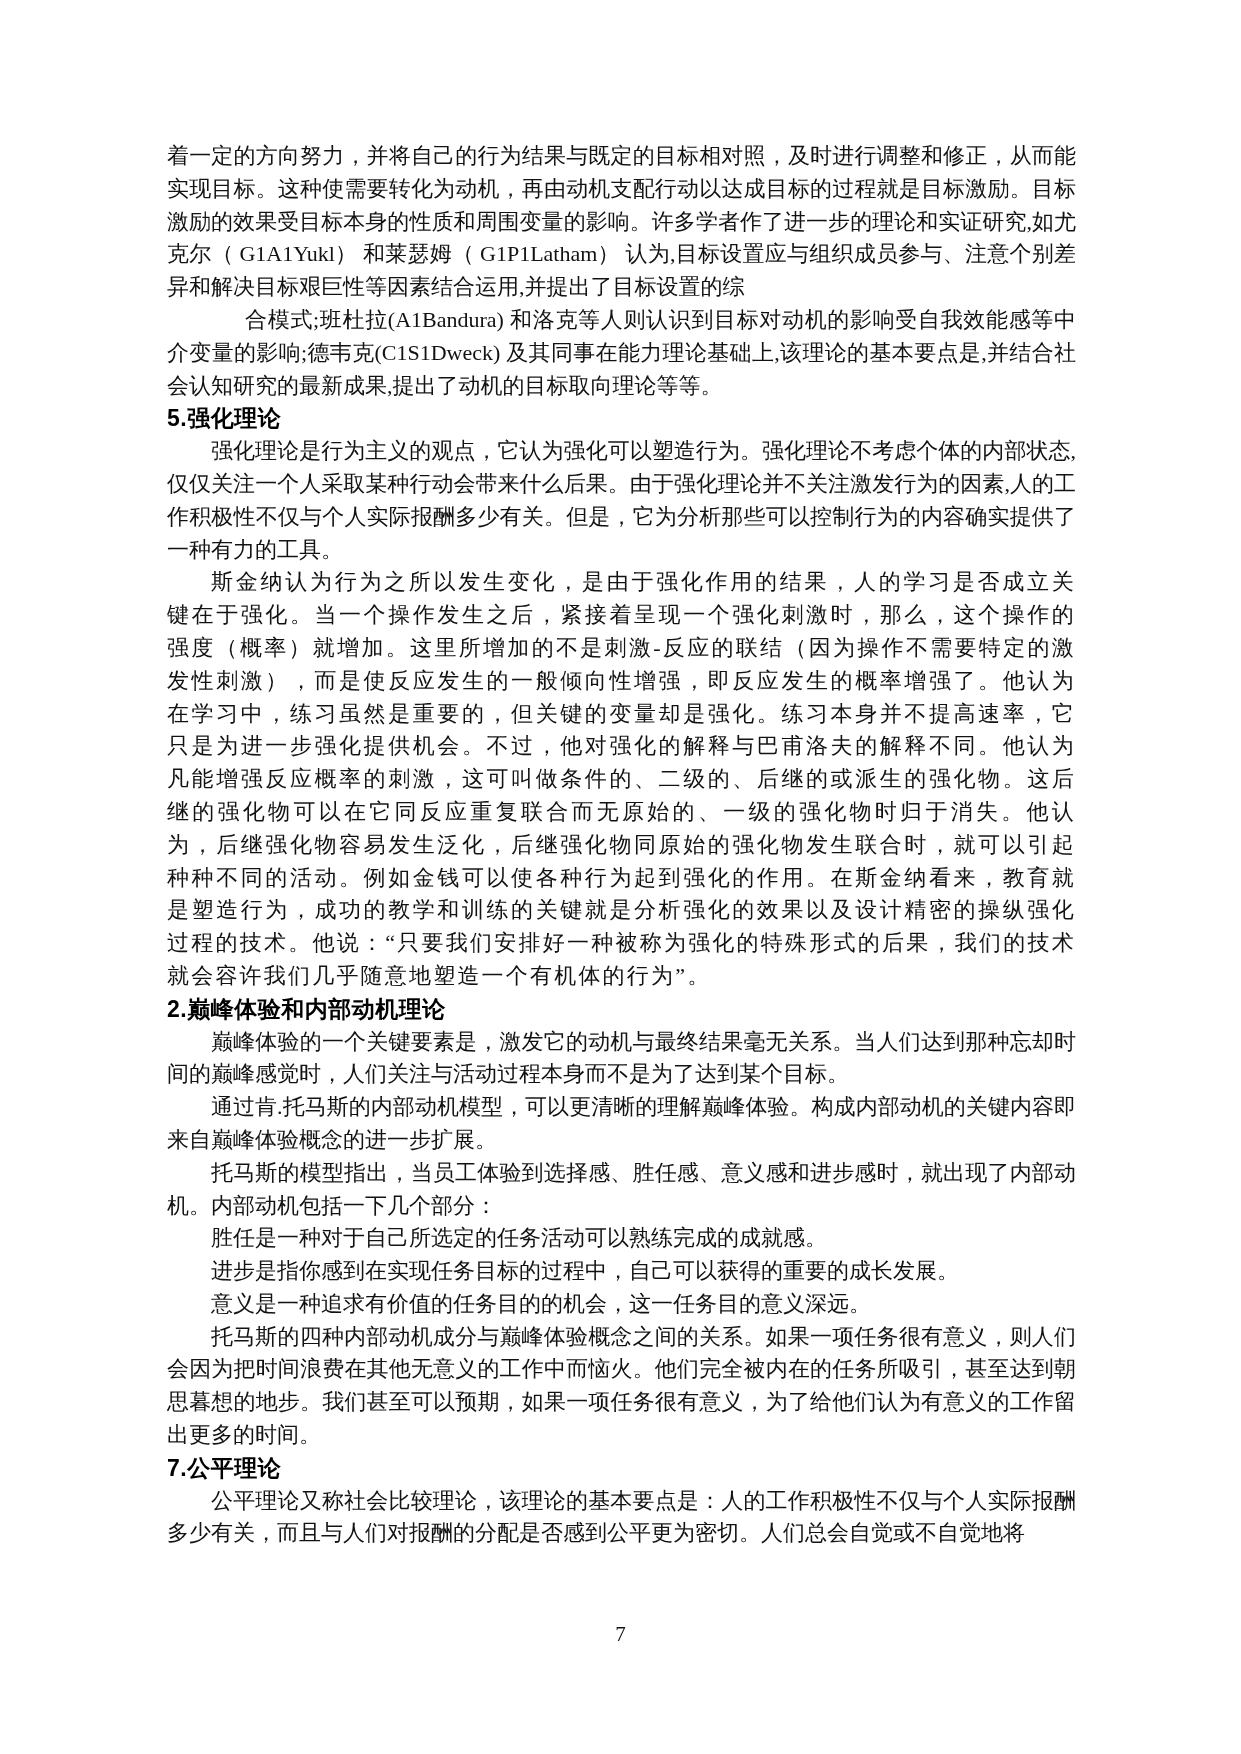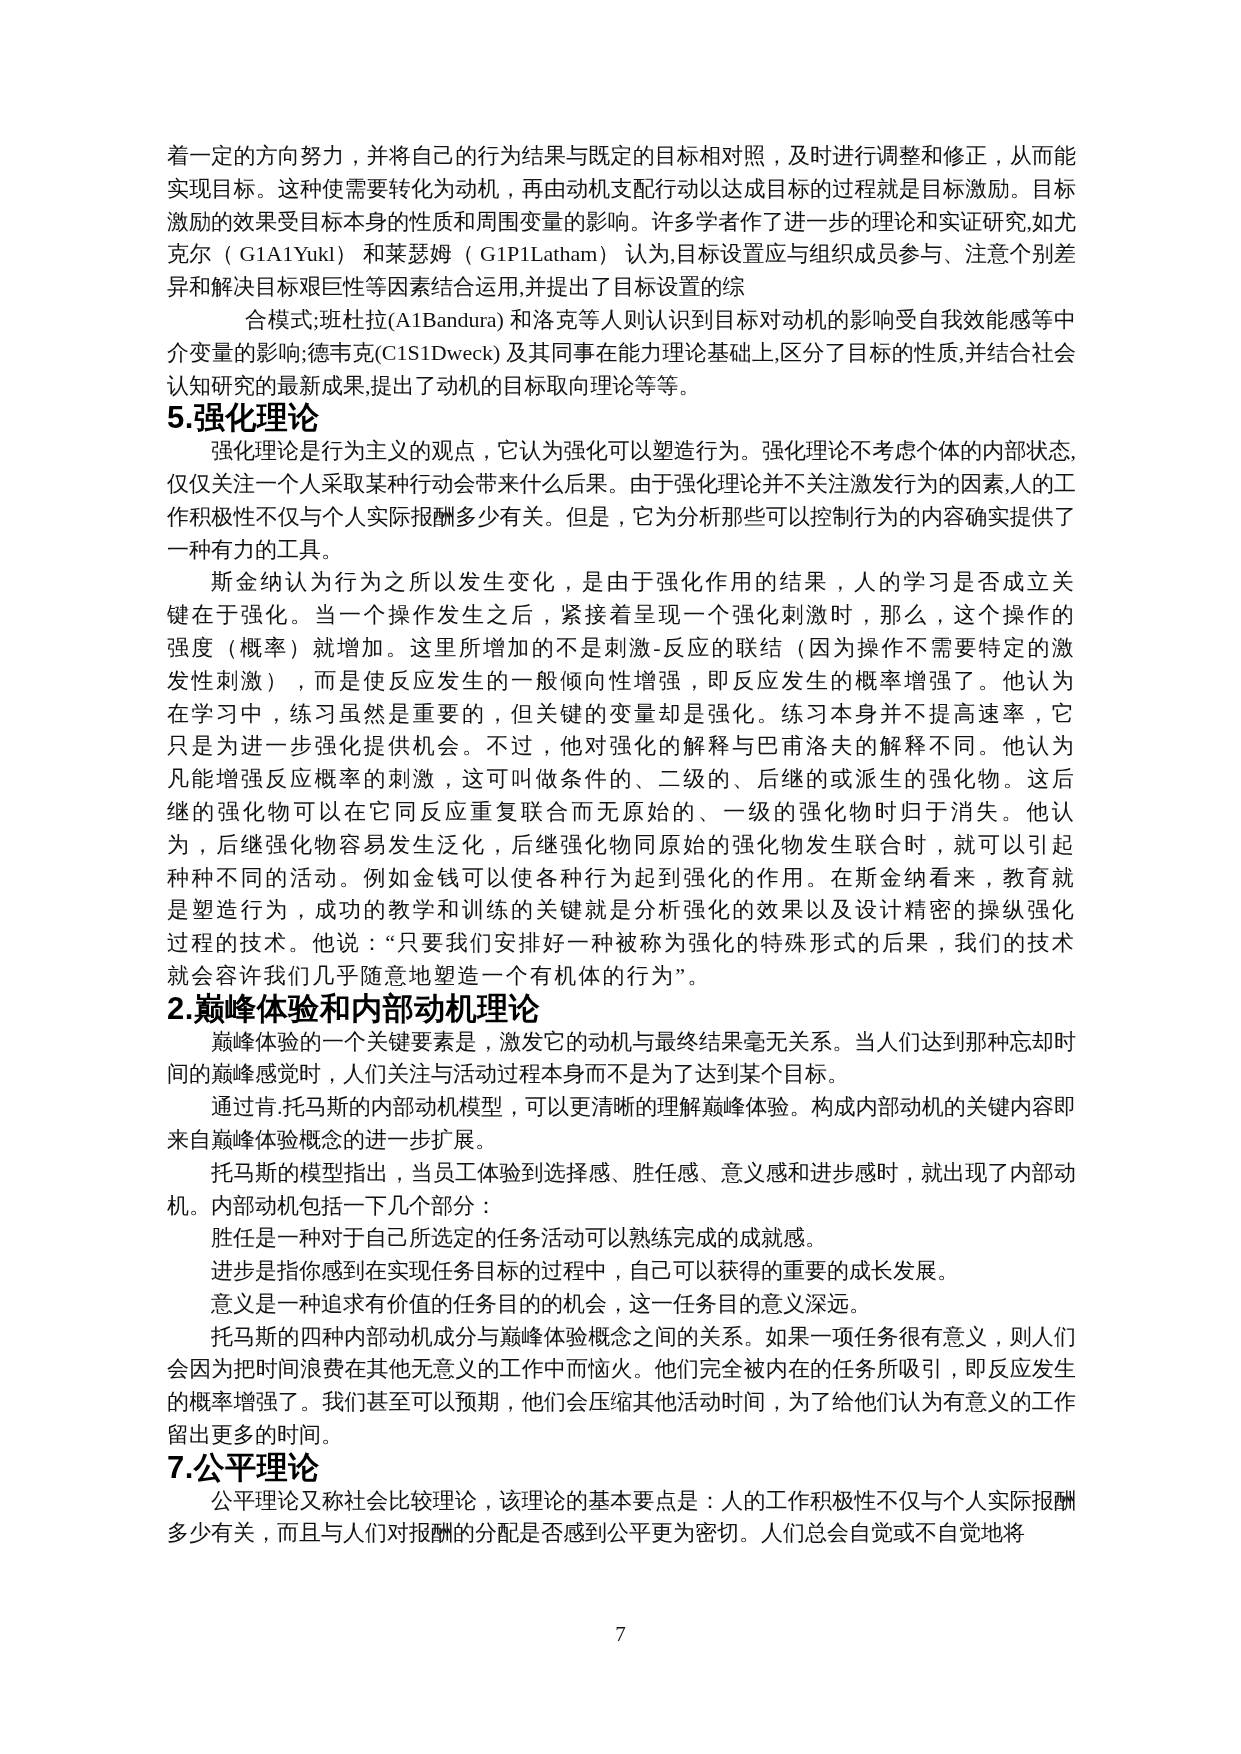--- a/index.html
+++ b/index.html
@@ -30,21 +30,21 @@
     text-align: justify;
   }
   .indent-none   { text-indent: 0; }
   .indent-first  { text-indent: 2em; }
   .indent-large  { text-indent: 3.55em; }
   .wide { letter-spacing: 2.2px; }
   .heading {
     margin: 0;
     font-weight: bold;
     text-indent: 0;
-    font-size: 31px;
+    font-size: 23px;
     color: #000000;
     font-family: "Liberation Sans", "DejaVu Sans", sans-serif;
     text-align: left;
     letter-spacing: 0.5px;
   }
   .page-number {
     position: absolute;
     top: 1622px;
     left: 0;
     right: 0;
@@ -53,29 +53,29 @@
     color: #121212;
   }
 </style>
 </head>
 <body>
 
 <div class="page">
   <div class="content">
 
   <div class="para indent-none">着一定的方向努力，并将自己的行为结果与既定的目标相对照，及时进行调整和修正，从而能实现目标。这种使需要转化为动机，再由动机支配行动以达成目标的过程就是目标激励。目标激励的效果受目标本身的性质和周围变量的影响。许多学者作了进一步的理论和实证研究,如尤克尔（ G1A1Yukl） 和莱瑟姆（ G1P1Latham） 认为,目标设置应与组织成员参与、注意个别差异和解决目标艰巨性等因素结合运用,并提出了目标设置的综</div>
-      <div class="para indent-large">合模式;班杜拉(A1Bandura) 和洛克等人则认识到目标对动机的影响受自我效能感等中介变量的影响;德韦克(C1S1Dweck) 及其同事在能力理论基础上,区分了目标的性质,并结合社会认知研究的最新成果,提出了动机的目标取向理论等等。</div>
+      <div class="para indent-large">合模式;班杜拉(A1Bandura) 和洛克等人则认识到目标对动机的影响受自我效能感等中介变量的影响;德韦克(C1S1Dweck) 及其同事在能力理论基础上,该理论的基本要点是,并结合社会认知研究的最新成果,提出了动机的目标取向理论等等。</div>
       <div class="heading">5.强化理论</div>
       <div class="para indent-first">强化理论是行为主义的观点，它认为强化可以塑造行为。强化理论不考虑个体的内部状态,仅仅关注一个人采取某种行动会带来什么后果。由于强化理论并不关注激发行为的因素,人的工作积极性不仅与个人实际报酬多少有关。但是，它为分析那些可以控制行为的内容确实提供了一种有力的工具。</div>
       <div class="para indent-first wide">斯金纳认为行为之所以发生变化，是由于强化作用的结果，人的学习是否成立关键在于强化。当一个操作发生之后，紧接着呈现一个强化刺激时，那么，这个操作的强度（概率）就增加。这里所增加的不是刺激-反应的联结（因为操作不需要特定的激发性刺激），而是使反应发生的一般倾向性增强，即反应发生的概率增强了。他认为在学习中，练习虽然是重要的，但关键的变量却是强化。练习本身并不提高速率，它只是为进一步强化提供机会。不过，他对强化的解释与巴甫洛夫的解释不同。他认为凡能增强反应概率的刺激，这可叫做条件的、二级的、后继的或派生的强化物。这后继的强化物可以在它同反应重复联合而无原始的、一级的强化物时归于消失。他认为，后继强化物容易发生泛化，后继强化物同原始的强化物发生联合时，就可以引起种种不同的活动。例如金钱可以使各种行为起到强化的作用。在斯金纳看来，教育就是塑造行为，成功的教学和训练的关键就是分析强化的效果以及设计精密的操纵强化过程的技术。他说：“只要我们安排好一种被称为强化的特殊形式的后果，我们的技术就会容许我们几乎随意地塑造一个有机体的行为”。</div>
       <div class="heading">2.巅峰体验和内部动机理论</div>
       <div class="para indent-first">巅峰体验的一个关键要素是，激发它的动机与最终结果毫无关系。当人们达到那种忘却时间的巅峰感觉时，人们关注与活动过程本身而不是为了达到某个目标。</div>
       <div class="para indent-first">通过肯.托马斯的内部动机模型，可以更清晰的理解巅峰体验。构成内部动机的关键内容即来自巅峰体验概念的进一步扩展。</div>
       <div class="para indent-first">托马斯的模型指出，当员工体验到选择感、胜任感、意义感和进步感时，就出现了内部动机。内部动机包括一下几个部分：</div>
       <div class="para indent-first">胜任是一种对于自己所选定的任务活动可以熟练完成的成就感。</div>
       <div class="para indent-first">进步是指你感到在实现任务目标的过程中，自己可以获得的重要的成长发展。</div>
       <div class="para indent-first">意义是一种追求有价值的任务目的的机会，这一任务目的意义深远。</div>
-      <div class="para indent-first">托马斯的四种内部动机成分与巅峰体验概念之间的关系。如果一项任务很有意义，则人们会因为把时间浪费在其他无意义的工作中而恼火。他们完全被内在的任务所吸引，即反应发生的概率增强了。我们甚至可以预期，他们会压缩其他活动时间，为了给他们认为有意义的工作留出更多的时间。</div>
+      <div class="para indent-first">托马斯的四种内部动机成分与巅峰体验概念之间的关系。如果一项任务很有意义，则人们会因为把时间浪费在其他无意义的工作中而恼火。他们完全被内在的任务所吸引，甚至达到朝思暮想的地步。我们甚至可以预期，如果一项任务很有意义，为了给他们认为有意义的工作留出更多的时间。</div>
       <div class="heading">7.公平理论</div>
       <div class="para indent-first">公平理论又称社会比较理论，该理论的基本要点是：人的工作积极性不仅与个人实际报酬多少有关，而且与人们对报酬的分配是否感到公平更为密切。人们总会自觉或不自觉地将</div>
     </div>
   <div class="page-number">7</div>
 </div>
 
 </body></html>

